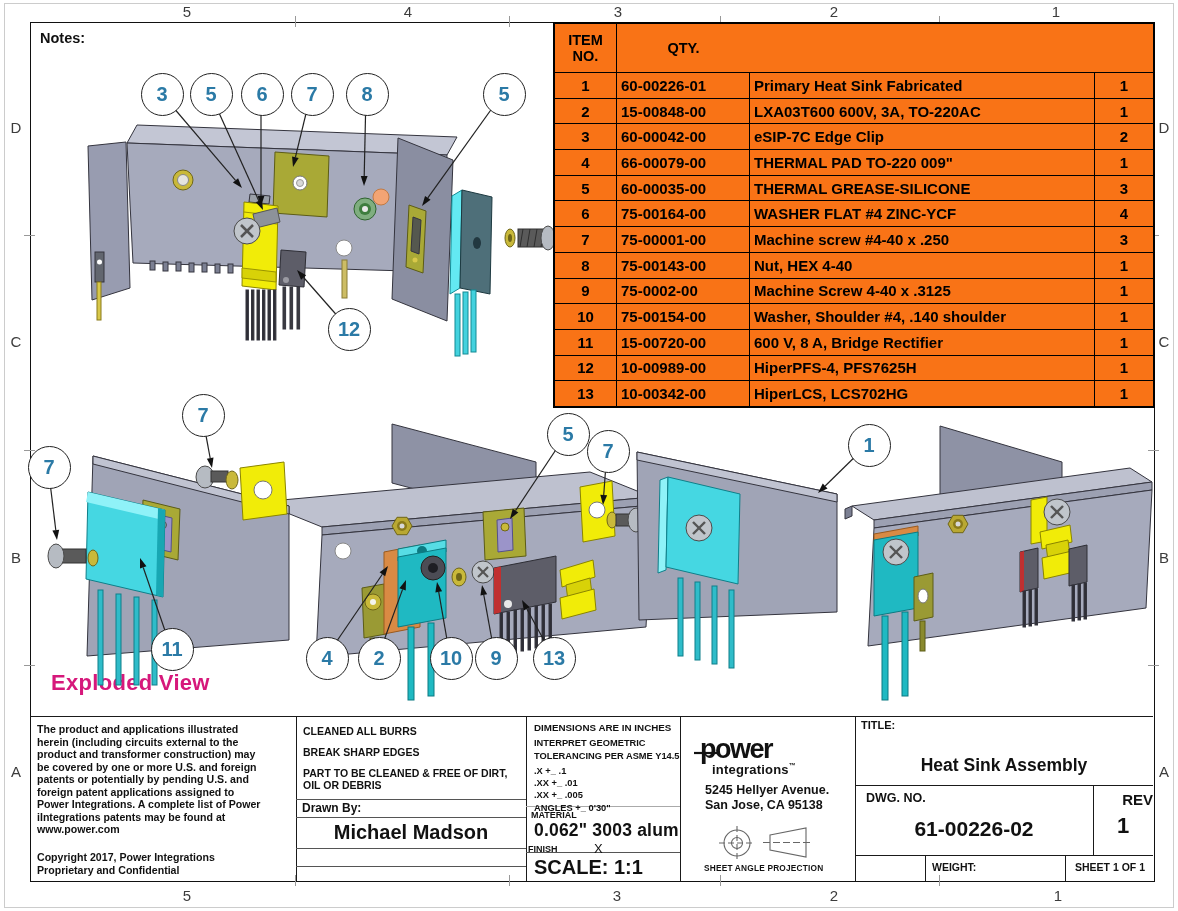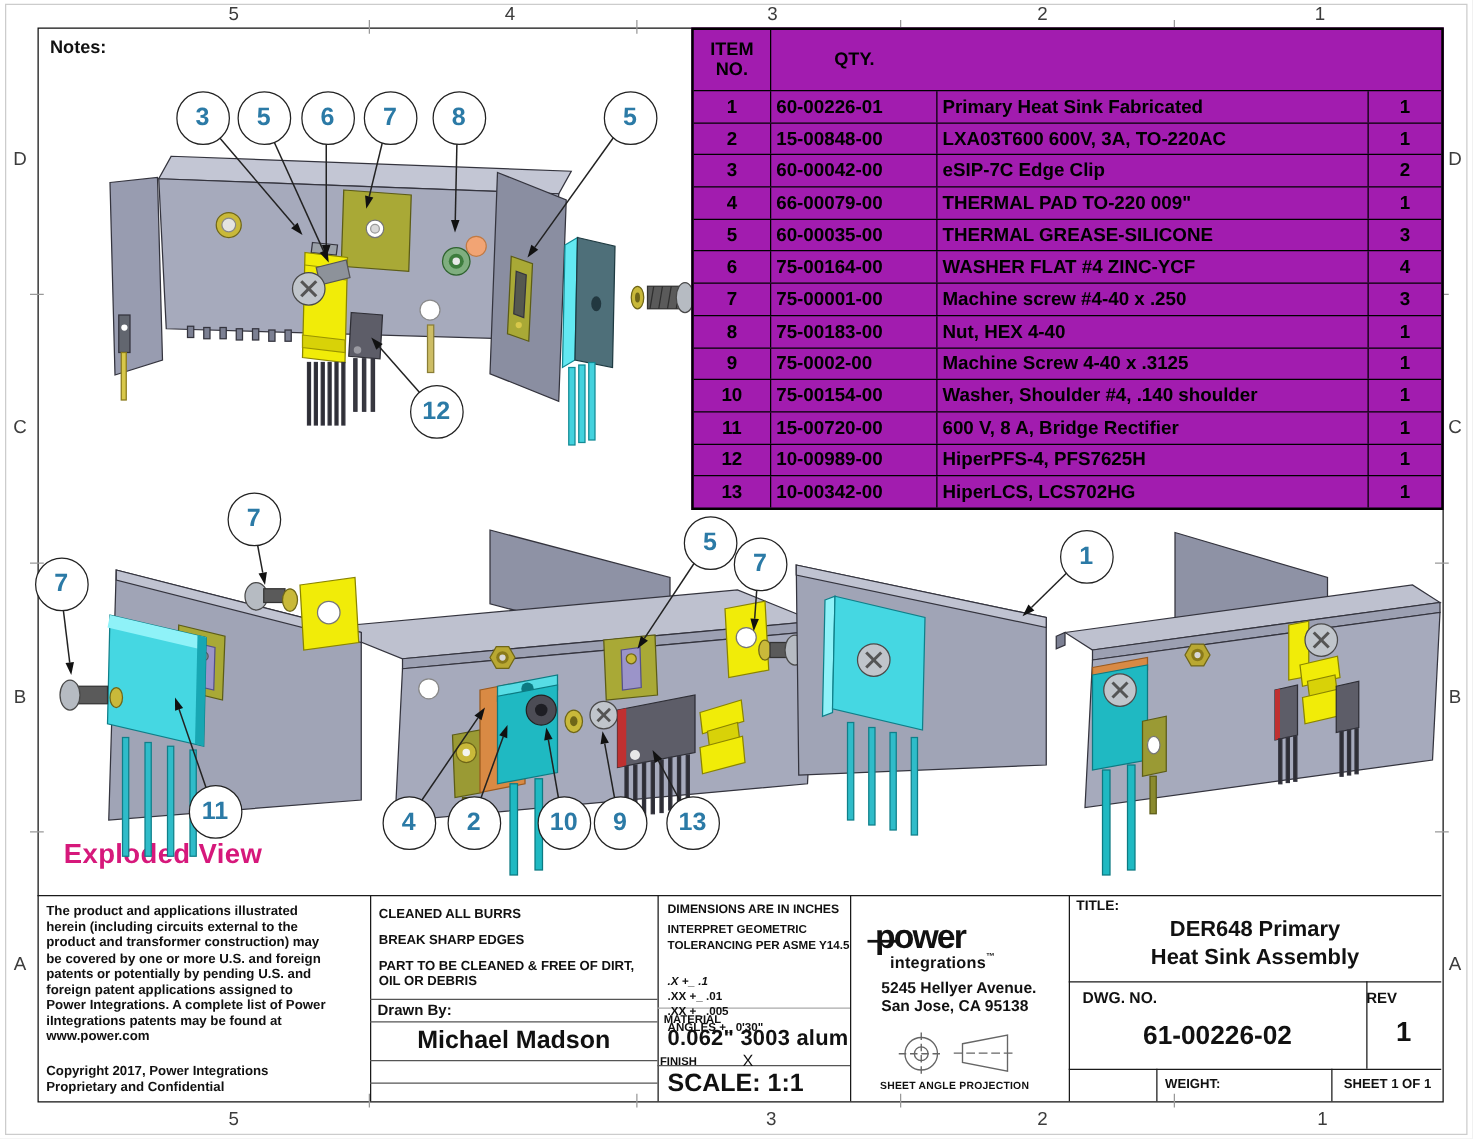--- a/index.html
+++ b/index.html
@@ -10,21 +10,21 @@
   .tick{position:absolute;background:#999;}
   .hline,.vline{position:absolute;background:#1a1a1a;}
   .balloon{position:absolute;width:41px;height:41px;border:1.4px solid #222;border-radius:50%;background:#fff;
            display:flex;align-items:center;justify-content:center;font-size:20px;font-weight:bold;
            color:var(--balloon-text,#2b7aa6);z-index:5;}
   .art{position:absolute;left:0;top:0;z-index:1;}
   .txt{position:absolute;color:#111;}
   .b{font-weight:bold;}
   .pre{white-space:pre-line;}
   
-  .ptable{position:absolute;left:553px;top:22px;background:#a21caf;border:2px solid #000;z-index:4;}
+  .ptable{position:absolute;left:553px;top:22px;background:#f97316;border:2px solid #000;z-index:4;}
   .trow{display:grid;grid-template-columns:62px 133px 345px 58px;height:25.7px;box-sizing:border-box;border-top:1.5px solid #000;}
   .trow.head{height:48px;border-top:none;}
   .tcell{display:flex;align-items:center;font-weight:bold;font-size:15px;box-sizing:border-box;overflow:hidden;}
   .tcell.c{justify-content:center;text-align:center;}
   .tcell.l{padding-left:4px;}
   .tcell.bdr{border-right:1.5px solid #000;}
   .head .tcell{font-size:14.5px;line-height:1.12;white-space:pre-line;}
   .notes-label{left:40px;top:30px;font-size:14.5px;font-weight:bold;}
   .exploded-label{left:51px;top:670px;font-size:22px;font-weight:bold;color:var(--exploded-label,#d6187b);letter-spacing:.3px;}
   .legal{left:37px;top:723px;width:254px;font-size:10.6px;font-weight:bold;line-height:1.18;}
@@ -374,21 +374,21 @@
         <div class="tcell c">4</div>
       </div>
       <div class="trow">
         <div class="tcell c bdr">7</div>
         <div class="tcell l bdr">75-00001-00</div>
         <div class="tcell l bdr">Machine screw #4-40 x .250</div>
         <div class="tcell c">3</div>
       </div>
       <div class="trow">
         <div class="tcell c bdr">8</div>
-        <div class="tcell l bdr">75-00183-00</div>
+        <div class="tcell l bdr">75-00143-00</div>
         <div class="tcell l bdr">Nut, HEX 4-40</div>
         <div class="tcell c">1</div>
       </div>
       <div class="trow">
         <div class="tcell c bdr">9</div>
         <div class="tcell l bdr">75-0002-00</div>
         <div class="tcell l bdr">Machine Screw 4-40 x .3125</div>
         <div class="tcell c">1</div>
       </div>
       <div class="trow">
@@ -475,41 +475,40 @@
       <div class="proc-line">PART TO BE CLEANED &amp; FREE OF DIRT,
 OIL OR DEBRIS</div>
     </div>
   <div class="txt b" style="left:302px;top:801px;font-size:12px">Drawn By:</div>
   <div class="txt b" style="left:296px;top:821px;width:230px;text-align:center;font-size:20px">Michael Madson</div>
 
   <div class="txt" id="dimension-notes" style="left:534px;top:722px;width:146px">
       <div class="dim-line" style="font-size: 9.8px; margin-bottom: 3px;">DIMENSIONS ARE IN INCHES</div>
       <div class="dim-line">INTERPRET GEOMETRIC</div>
       <div class="dim-line">TOLERANCING PER ASME Y14.5</div>
-      <div class="dim-line" style="margin-top: 17px; font-style: italic;">.X   +_ .1</div>
+      <div class="dim-line" style="margin-top: 3px;">.X   +_ .1</div>
       <div class="dim-line">.XX  +_ .01</div>
       <div class="dim-line">.XX  +_ .005</div>
       <div class="dim-line">ANGLES  +_  0'30"</div>
     </div>
   <div class="txt b" style="left:531px;top:810px;font-size:9px">MATERIAL</div>
   <div class="txt b" style="left:534px;top:820px;font-size:17.5px;letter-spacing:.2px">0.062"   3003  alum</div>
   <div class="txt b" style="left:528px;top:844px;font-size:9px">FINISH</div>
   <div class="txt" style="left:594px;top:841px;font-size:13px">X</div>
   <div class="txt b" style="left:534px;top:856px;font-size:20px">SCALE: 1:1</div>
 
   <div>
     <div class="txt b" style="left:700px;top:736px;font-size:27px;letter-spacing:-1.5px;line-height:1">power</div>
     <div class="txt b" style="left:712px;top:762px;font-size:13px;letter-spacing:.2px"><span>integrations</span><span style="font-size:7px;vertical-align:top">™</span></div>
   </div>
   <div class="txt b" style="left:705px;top:783px;font-size:12.5px">5245 Hellyer Avenue.</div>
   <div class="txt b" style="left:705px;top:798px;font-size:12.5px">San Jose, CA 95138</div>
   <div class="txt b" style="left:704px;top:863px;font-size:8.3px;letter-spacing:.2px">SHEET ANGLE PROJECTION</div>
 
   <div class="txt b" style="left:861px;top:719px;font-size:11px">TITLE:</div>
-  <div class="txt b" style="left:855px;top:733px;width:298px;text-align:center;font-size:17.5px">DER648 Primary</div>
   <div class="txt b" style="left:855px;top:755px;width:298px;text-align:center;font-size:17.5px">Heat Sink Assembly</div>
   <div class="txt b" style="left:866px;top:791px;font-size:12.5px">DWG.  NO.</div>
   <div class="txt b" style="left:855px;top:817px;width:238px;text-align:center;font-size:21px">61-00226-02</div>
-  <div class="txt b" style="left:1093px;top:791px;width:60px;text-align:left;font-size:12px">REV</div>
+  <div class="txt b" style="left:1093px;top:791px;width:60px;text-align:right;font-size:15px">REV</div>
   <div class="txt b" style="left:1093px;top:813px;width:60px;text-align:center;font-size:22px">1</div>
   <div class="txt b" style="left:932px;top:861px;font-size:10.5px">WEIGHT:</div>
   <div class="txt b" style="left:1065px;top:861px;width:90px;text-align:center;font-size:10.5px">SHEET 1 OF 1</div>
 </div>
 
 </body></html>

